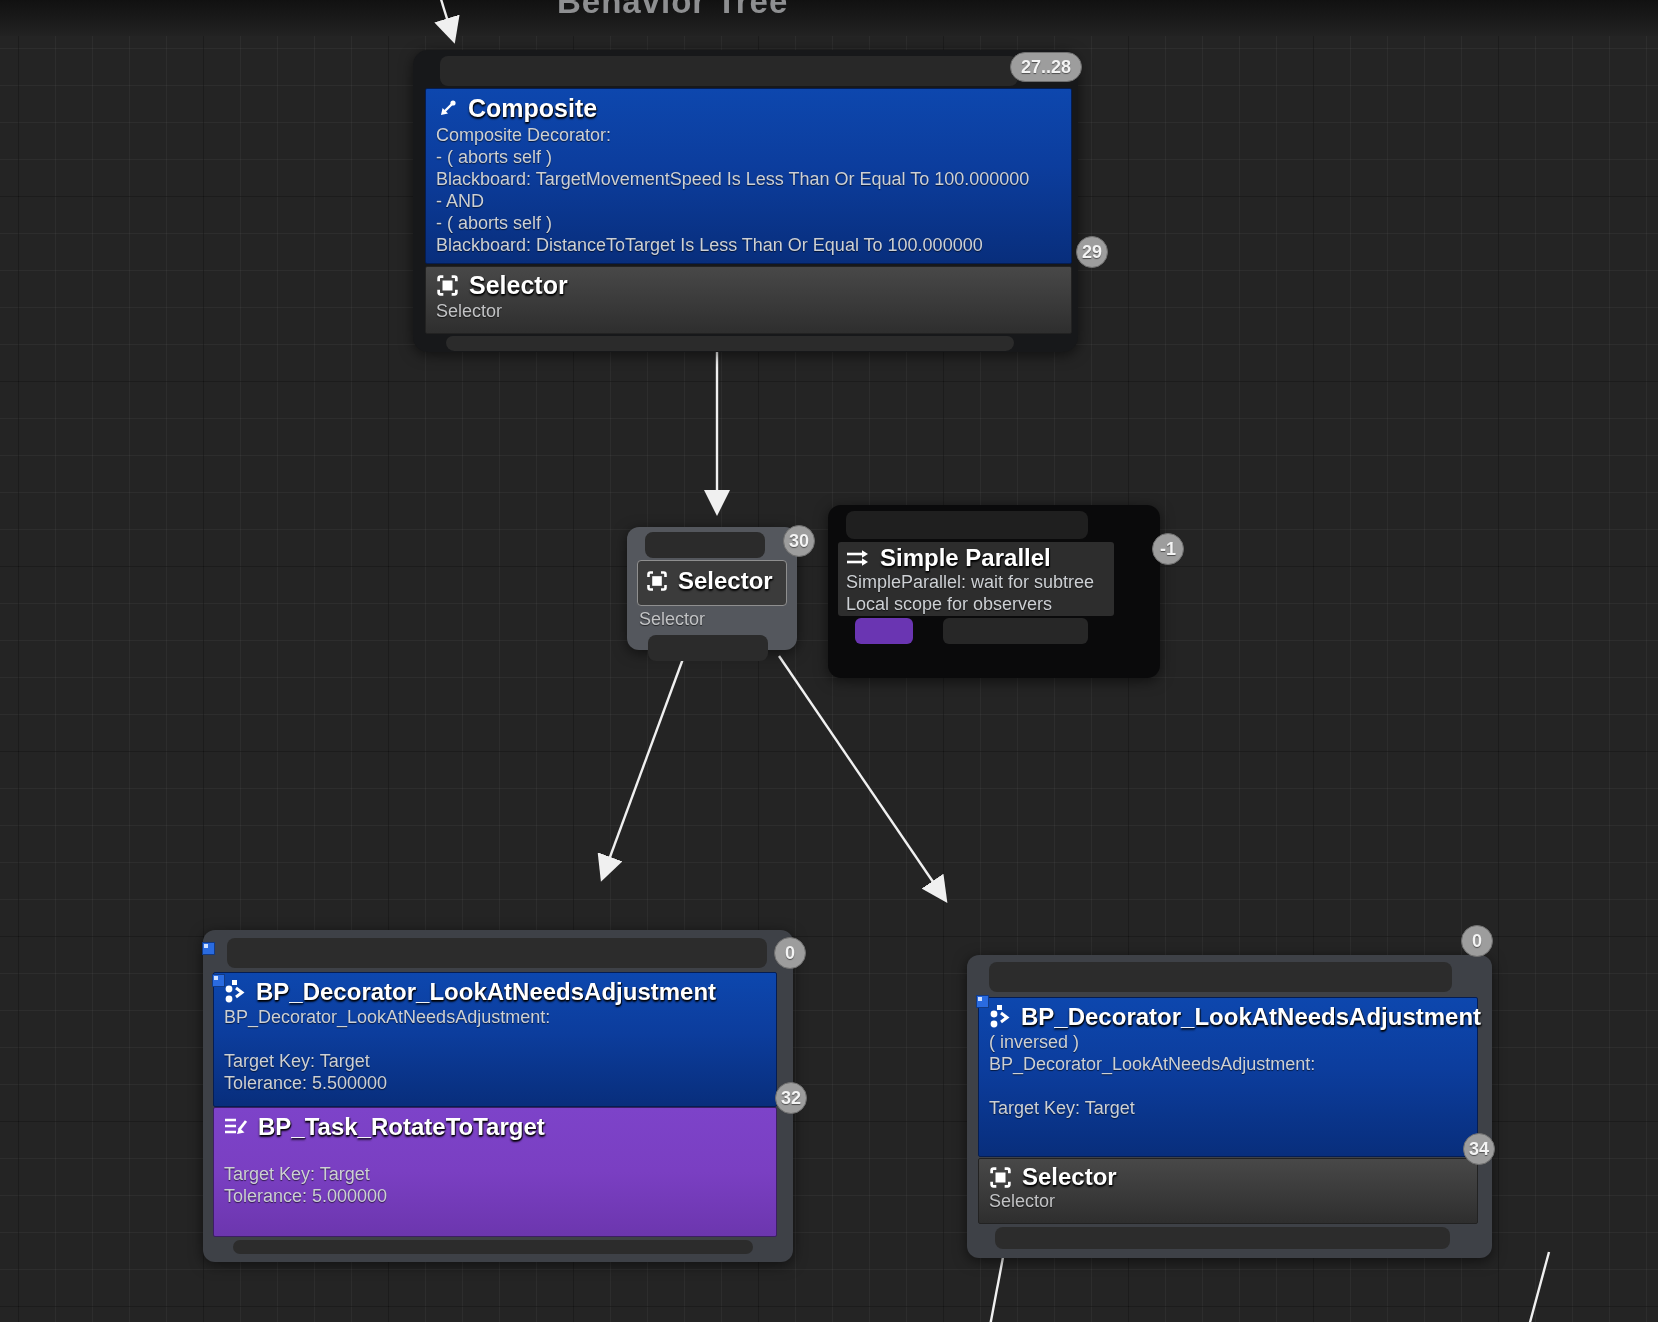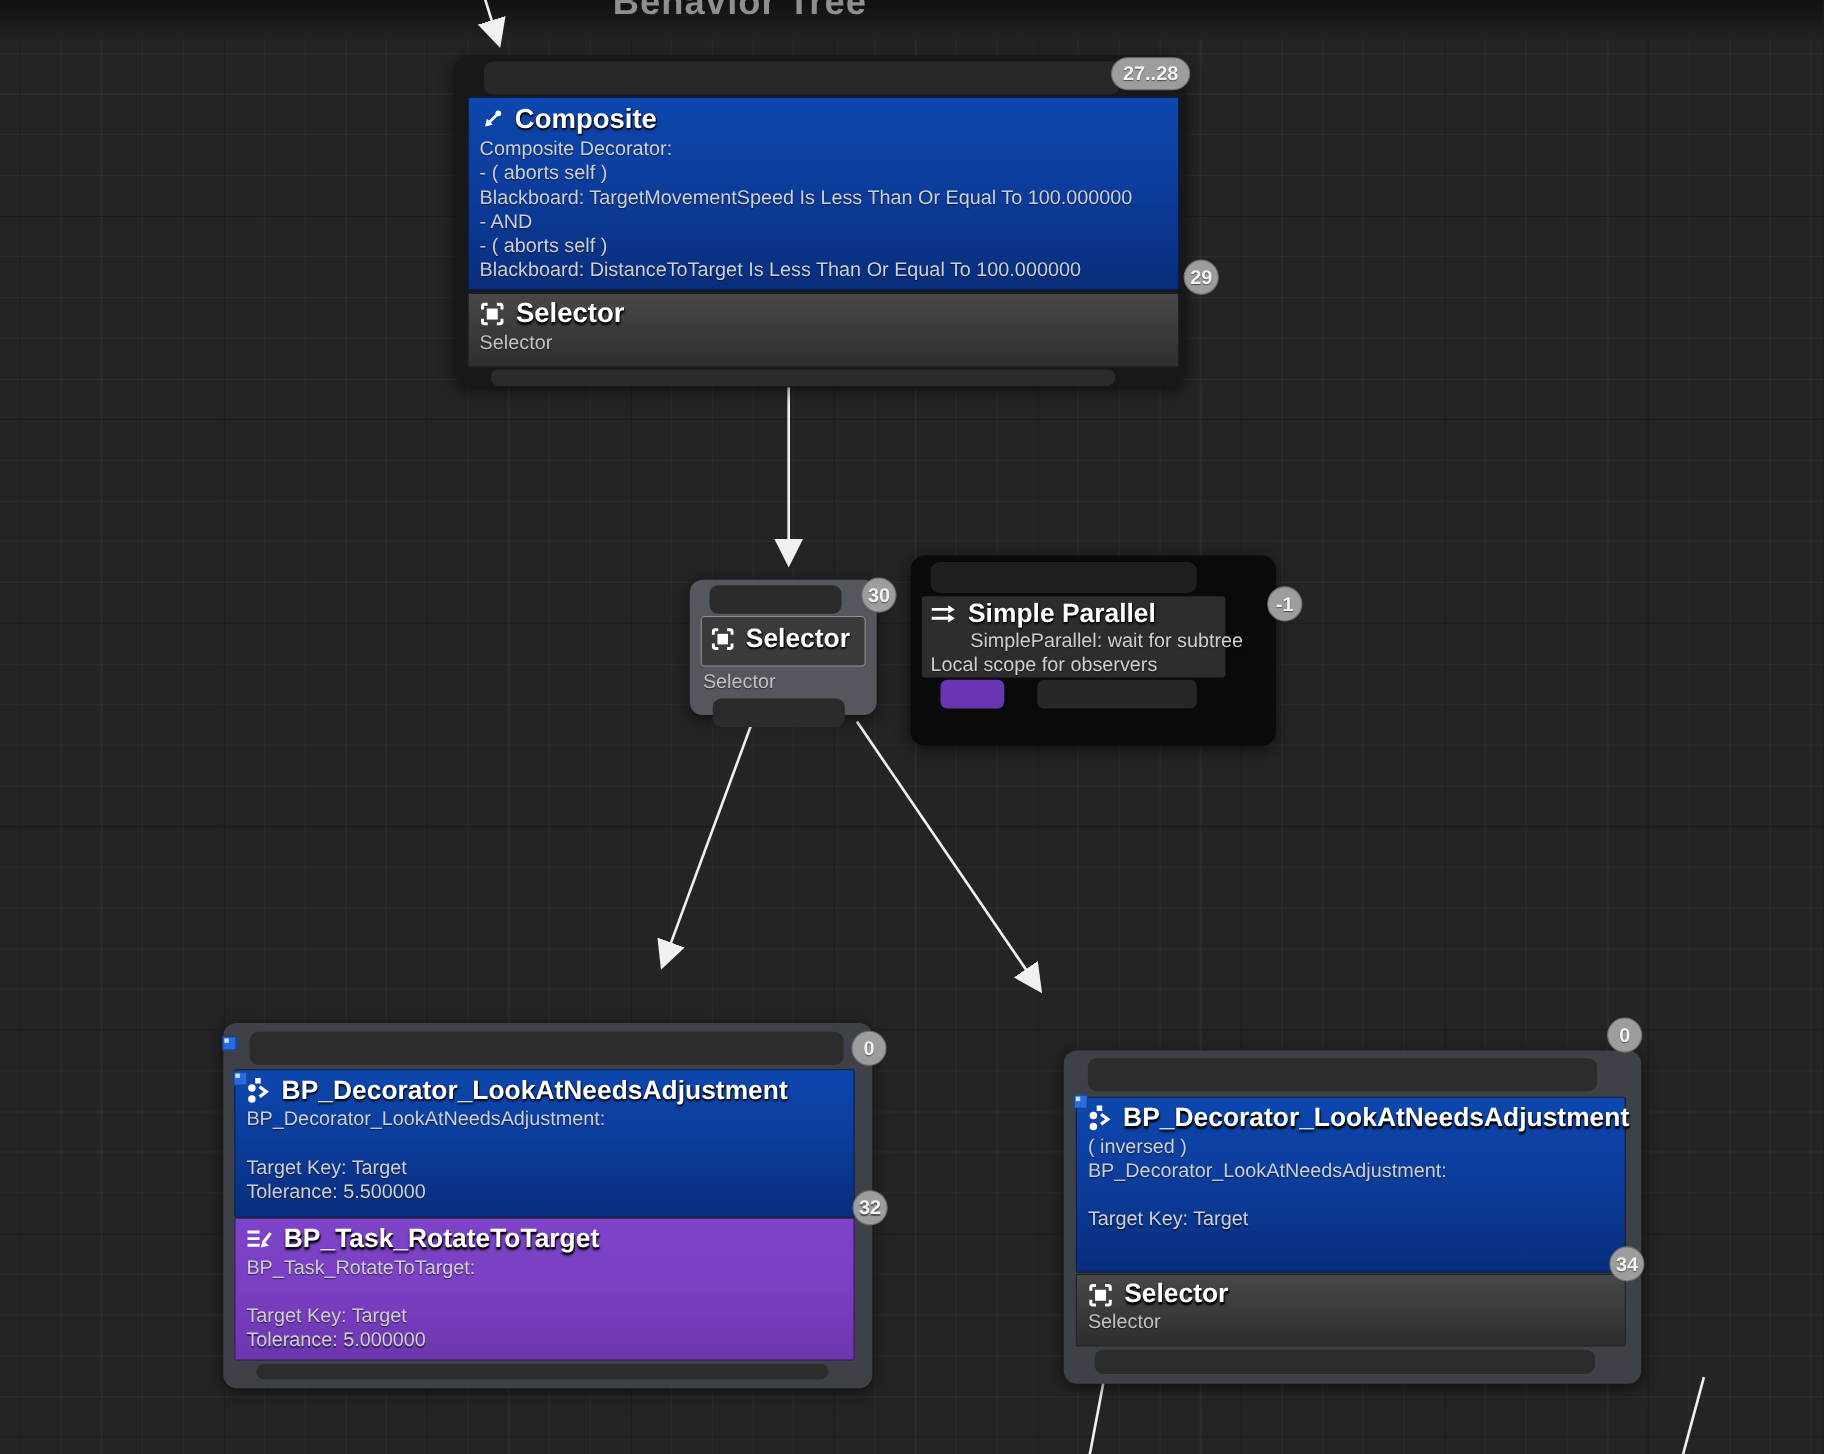--- a/index.html
+++ b/index.html
@@ -141,21 +141,21 @@
         <span class="icon">
           <svg width="26" height="22" viewBox="0 0 26 22">
             <path d="M2 7 H18" stroke="#fff" stroke-width="2.6" fill="none"></path>
             <path d="M17 3.2 L23 7 L17 10.8 Z" fill="#fff"></path>
             <path d="M2 15 H18" stroke="#fff" stroke-width="2.6" fill="none"></path>
             <path d="M17 11.2 L23 15 L17 18.8 Z" fill="#fff"></path>
           </svg>
         </span>
         <span class="ntitle">Simple Parallel</span>
       </div>
-      <div class="bline" style="padding-left:8px;margin-left:36px;">SimpleParallel: wait for subtree</div>
+      <div class="bline" style="padding-left:8px;">SimpleParallel: wait for subtree</div>
       <div class="bline" style="padding-left:8px;">Local scope for observers</div>
     </div>
     <div style="position:absolute;left:27px;top:113px;width:58px;height:26px;background:#6a35b2;border-radius:6px;"></div>
     <div style="position:absolute;left:115px;top:113px;width:145px;height:26px;background:#272727;border-radius:6px;"></div>
   </div>
 
   <div class="node" style="left:203px;top:930px;width:590px;height:332px;background:#3e4147;border-radius:12px;">
     <div class="strip" style="left:24px;top:8px;width:540px;height:30px;background:#2c2c2c;"></div>
 
     <div class="panel blue-panel lh22" style="left:10px;top:42px;width:562px;height:133px;">
@@ -180,21 +180,20 @@
       <div class="title-row" style="padding-bottom:0;">
         <span class="icon">
           <svg width="26" height="24" viewBox="0 0 26 24">
             <path d="M2 5 H13 M2 11 H13 M2 17 H13" stroke="#fff" stroke-width="2.6" fill="none"></path>
             <path d="M23 6 L16 15" stroke="#fff" stroke-width="2.8" fill="none"></path>
             <path d="M14 19 L21.5 17.5 L16 12.5 Z" fill="#fff"></path>
           </svg>
         </span>
         <span class="ntitle">BP_Task_RotateToTarget</span>
       </div>
-      <div class="bline">BP_Task_RotateToTarget:</div>
       <div class="bline"></div>
       <div class="bline">Target Key: Target</div>
       <div class="bline">Tolerance: 5.000000</div>
     </div>
 
     <div class="strip" style="left:30px;top:310px;width:520px;height:14px;background:#2c2c2c;"></div>
   </div>
   <div class="blue-marker" style="left:202px;top:942px;"></div>
   <div class="blue-marker" style="left:212px;top:974px;"></div>
 

